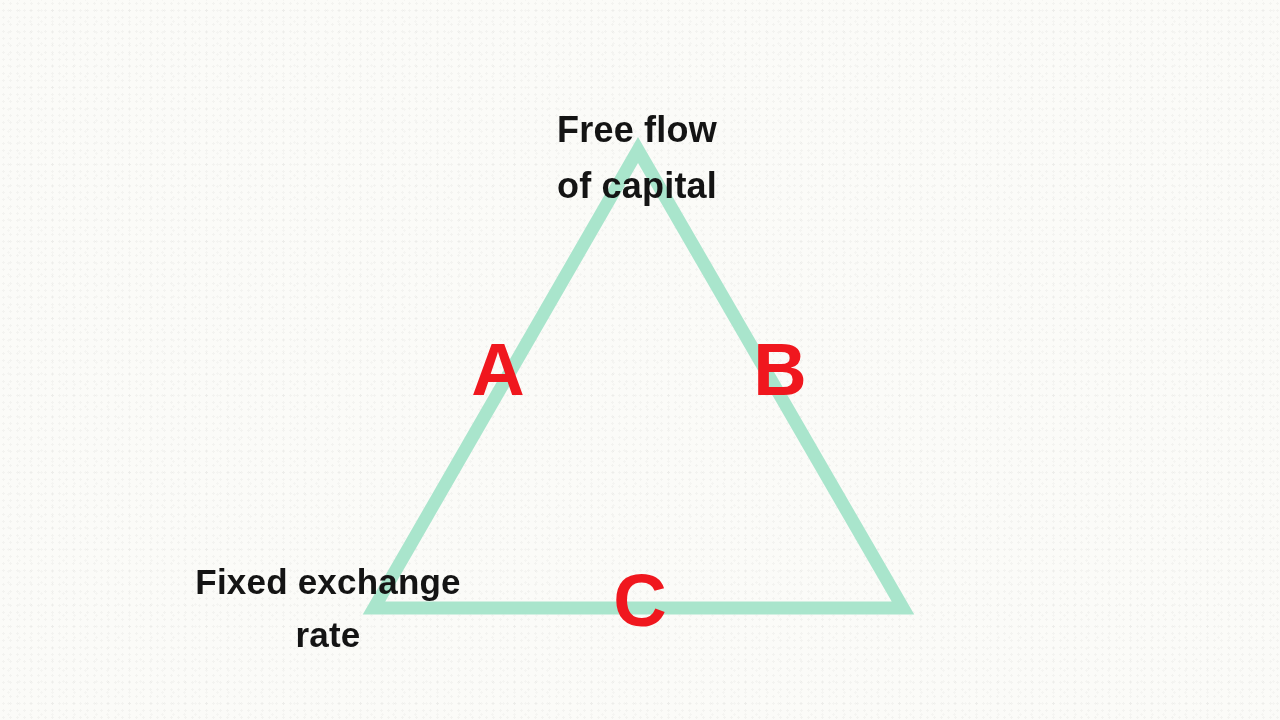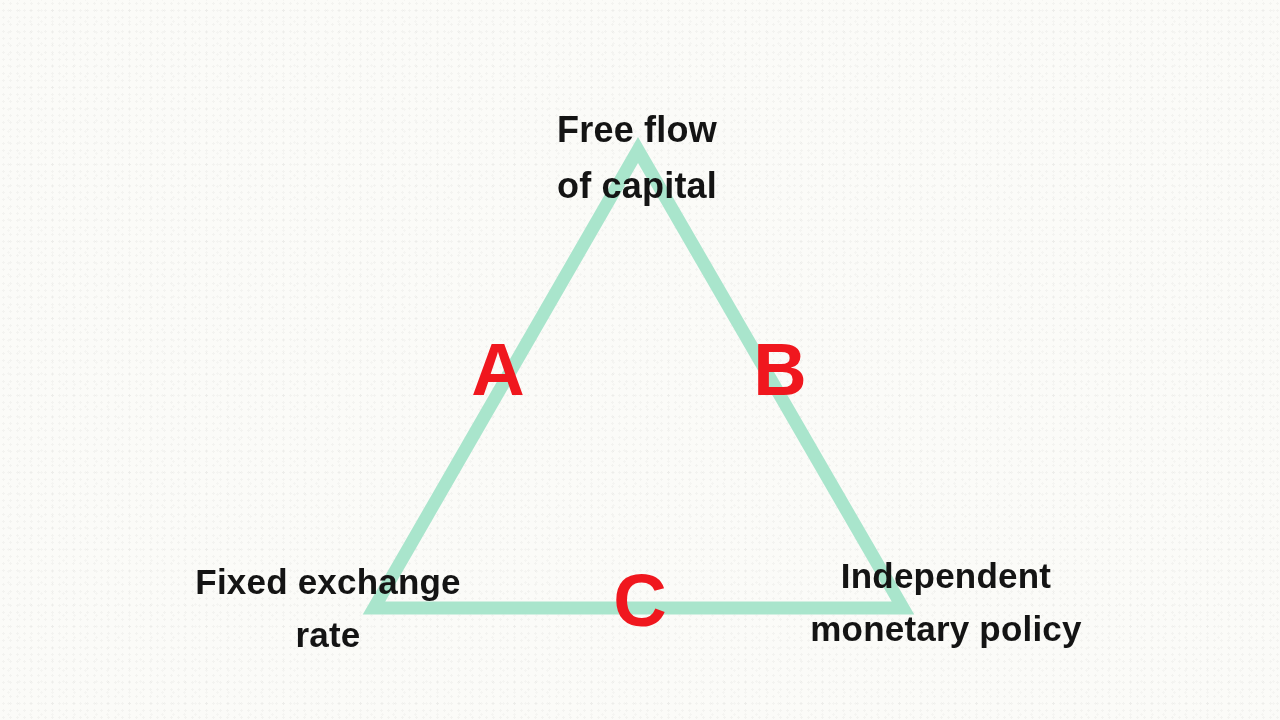--- a/index.html
+++ b/index.html
@@ -82,22 +82,20 @@
   <svg class="triangle-svg" viewBox="0 0 1280 720" xmlns="http://www.w3.org/2000/svg">
     <polygon points="638,150 374,608 903,608" fill="none" stroke-linejoin="miter" stroke="#A9E5CC" stroke-width="13"></polygon>
   </svg>
 
   <div class="vertex-label top">Free flow
 of capital</div>
 
   <div class="vertex-label bottom-left">Fixed exchange
 rate</div>
 
-  <div class="vertex-label bottom-right">Independent
-monetary policy</div>
 
   <div class="edge-label a">A</div>
 
   <div class="edge-label b">B</div>
 
   <div class="edge-label c">C</div>
 
 </div>
 
 </body></html>

